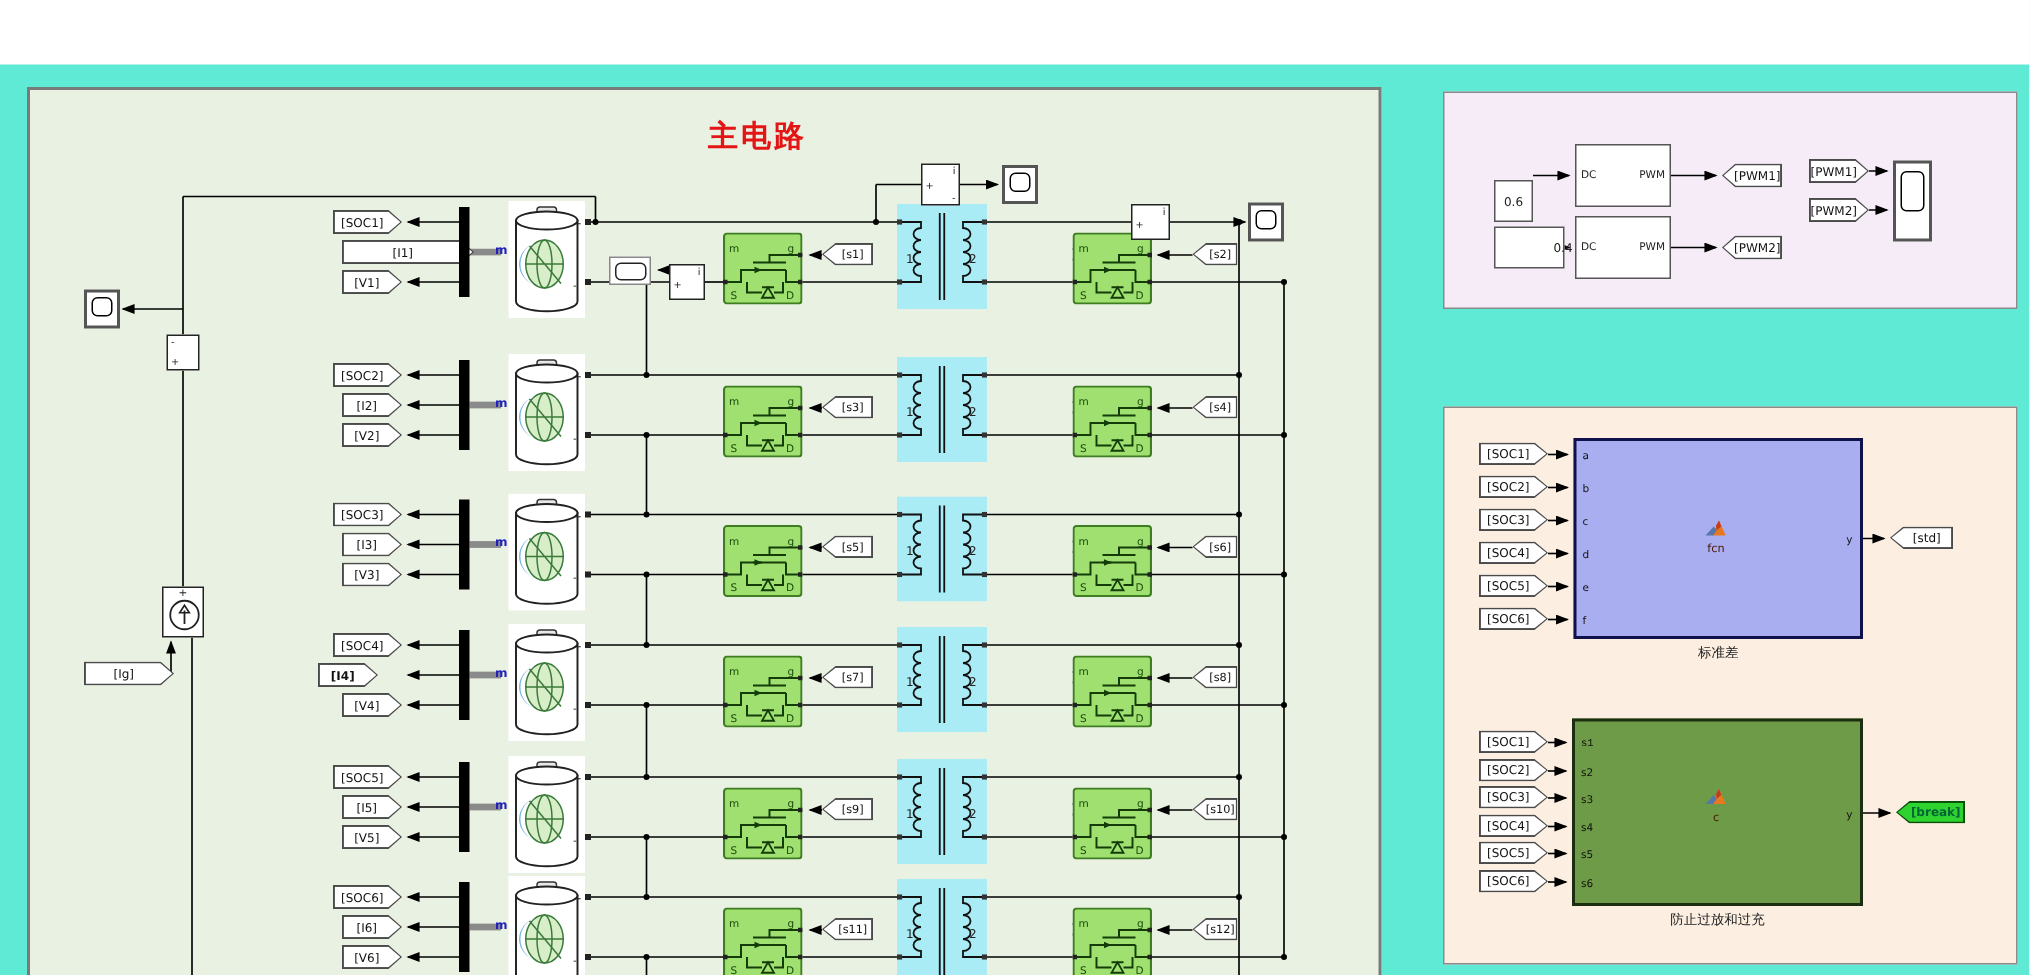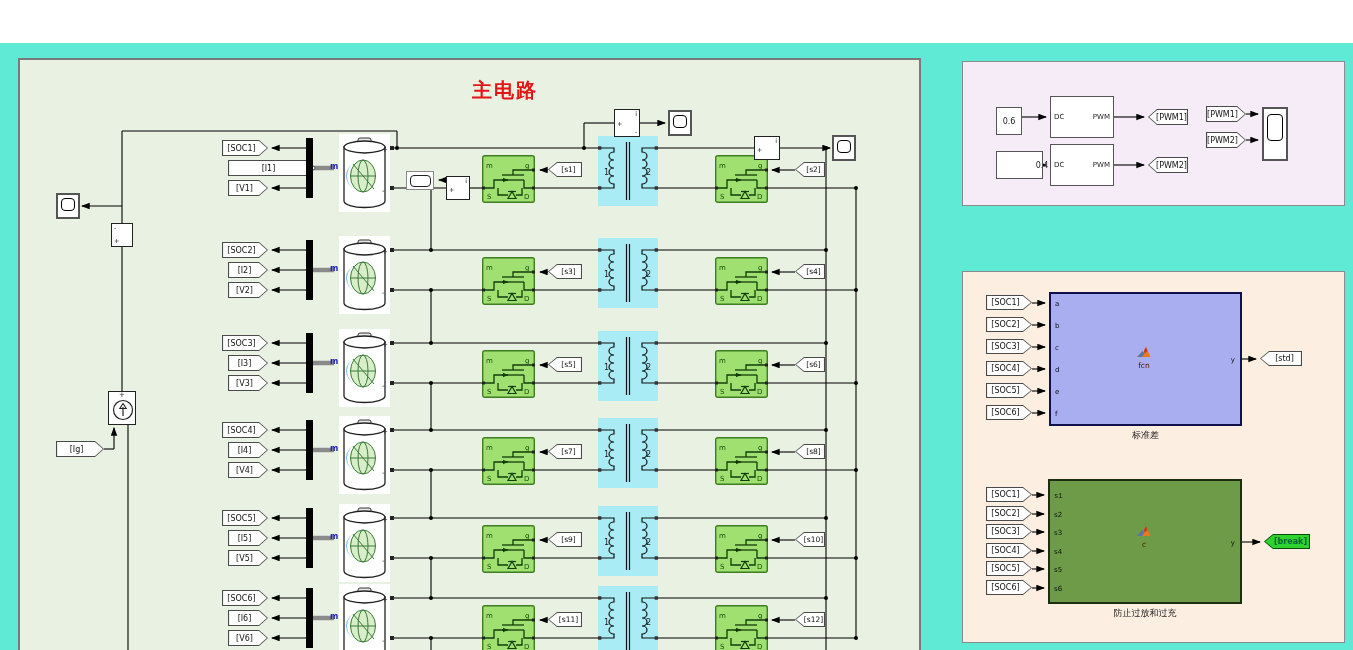--- a/index.html
+++ b/index.html
@@ -284,21 +284,21 @@
     <span class="mp">+</span>
   </div>
   <div class="csrc" style="left:108px;top:348px;width:28px;height:34px;">
     <span class="mp">+</span>
     <svg class="abs" style="left:2px;top:6px;" width="24" height="24">
       <circle cx="12" cy="12" r="9.5" fill="none" stroke="#222" stroke-width="1.2"></circle>
       <path d="M12,18 V9" stroke="#222" stroke-width="1.2"></path>
       <path d="M12,5.5 L8.8,10.5 H15.2 Z" fill="none" stroke="#222" stroke-width="1.1"></path>
     </svg>
   </div>
-  <div class="tagR" style="left:56px;top:398px;width:48px;">
+  <div class="tagR" style="left:56px;top:398px;width:48px;padding-left:12px;">
       <span>[Ig]</span>
     </div>
 
   <div class="tagR" style="left:222px;top:97px;width:46px;">
       <span>[SOC1]</span>
     </div>
   <div class="tagR" style="left:228px;top:117px;width:40px;padding-left:48px;">
       <span>[I1]</span>
     </div>
   <div class="tagR" style="left:228px;top:137px;width:40px;">
@@ -403,21 +403,21 @@
   <div class="tagL t-s" style="left:548px;top:314px;width:34px;">
       <span>[s5]</span>
     </div>
   <div class="tagL t-s" style="left:795px;top:314px;width:30px;">
       <span>[s6]</span>
     </div>
 
   <div class="tagR" style="left:222px;top:379px;width:46px;">
       <span>[SOC4]</span>
     </div>
-  <div class="tagR" style="left:228px;top:399px;width:40px;">
+  <div class="tagR" style="left:212px;top:399px;width:40px;font-weight:bold;">
       <span>[I4]</span>
     </div>
   <div class="tagR" style="left:228px;top:419px;width:40px;">
       <span>[V4]</span>
     </div>
   <div class="muxbar" style="left:306px;top:377px;height:60px;"></div>
   <span class="mlab" style="left:330px;top:401px;">m</span>
   <svg class="abs" style="left:336px;top:373px;" width="58" height="80">
       <use href="#sy-batt"></use>
     </svg>
@@ -490,21 +490,21 @@
   <svg class="abs" style="left:715px;top:562px;" width="53" height="48">
       <use href="#sy-mos"></use>
     </svg>
   <div class="tagL t-s" style="left:548px;top:569px;width:34px;">
       <span>[s11]</span>
     </div>
   <div class="tagL t-s" style="left:795px;top:569px;width:30px;">
       <span>[s12]</span>
     </div>
 
-  <div class="blk" style="left:996px;top:64px;width:26px;height:28px;">
+  <div class="blk" style="left:996px;top:77px;width:26px;height:28px;">
       <span>0.6</span>
     </div>
   <div class="genblk" style="left:1050px;top:53px;width:64px;height:42px;">
     <span class="pin" style="left:3px;">DC</span>
     <span class="pin" style="right:3px;">PWM</span>
   </div>
   <div class="tagL" style="left:1148px;top:66px;width:40px;">
       <span>[PWM1]</span>
     </div>
   <div class="blk" style="left:996px;top:108px;width:26px;height:28px;padding-left:45px;">

